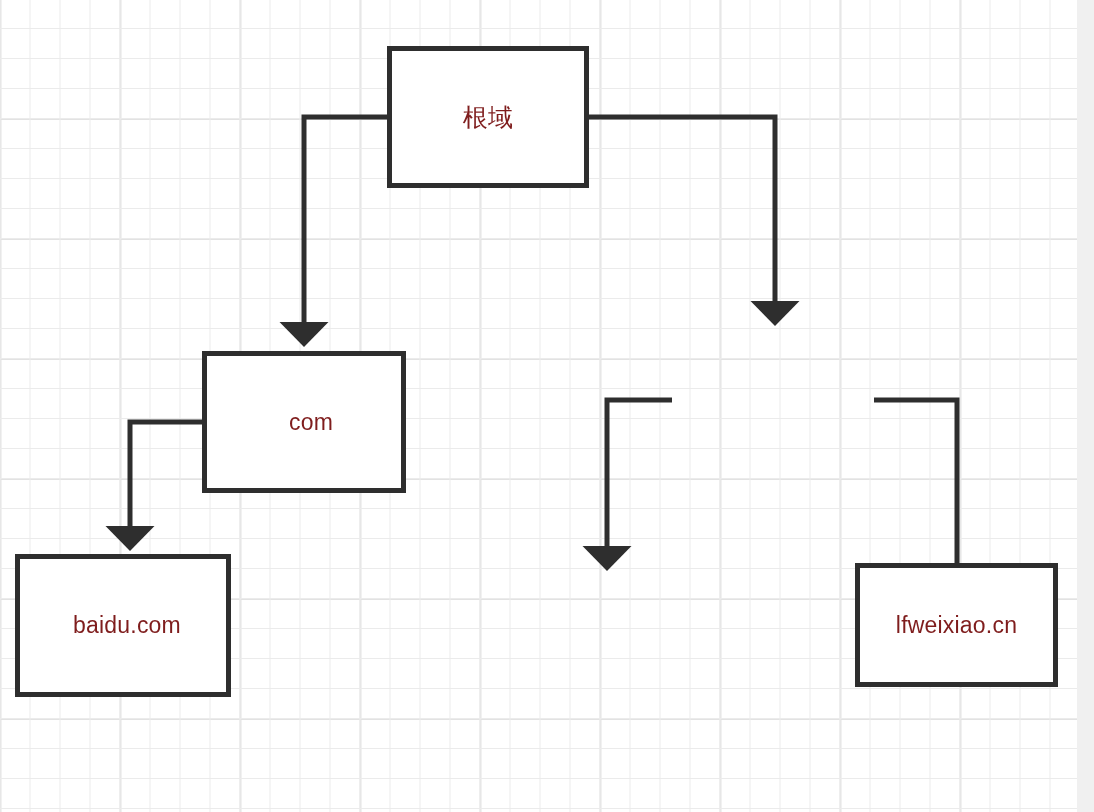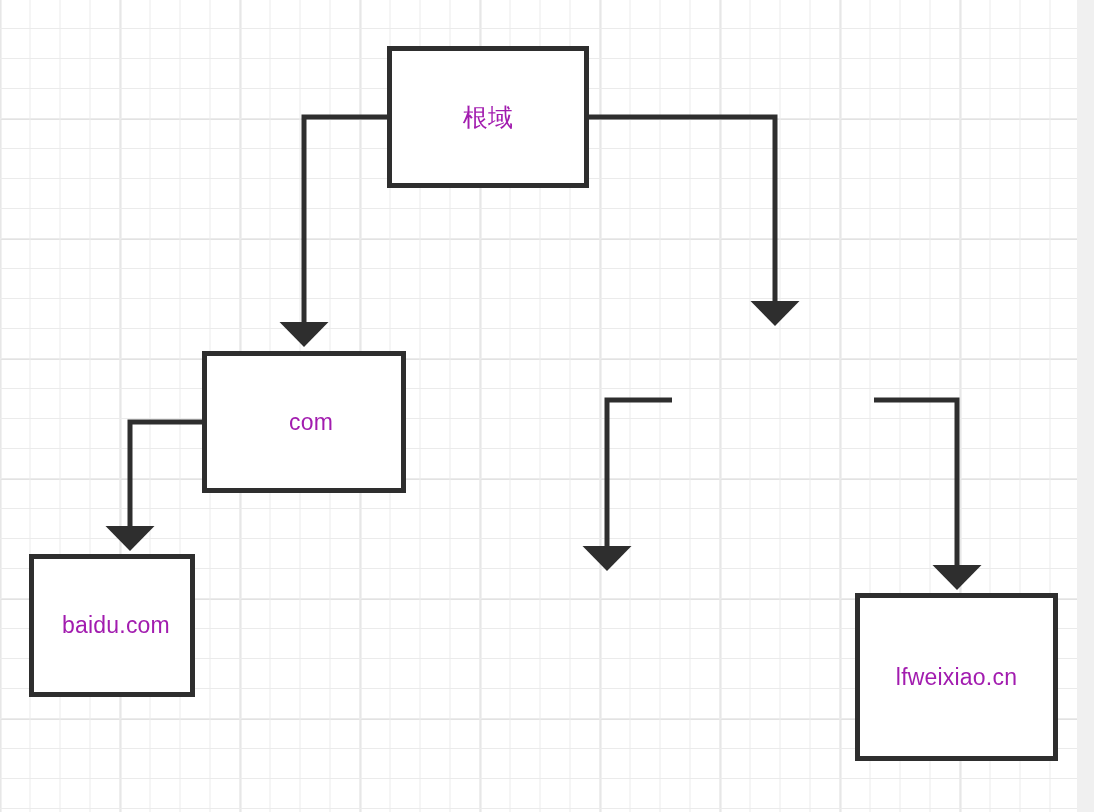--- a/index.html
+++ b/index.html
@@ -60,21 +60,21 @@
     position: absolute;
     box-sizing: border-box;
     background: #ffffff;
     border: 5px solid #2e2e2e;
     display: flex;
     align-items: center;
     justify-content: center;
   }
 
   .node-label {
-    color: #a21caf;
+    color: #7f1d1d;
     font-size: 23px;
     line-height: 1;
     letter-spacing: 0.2px;
     white-space: nowrap;
     user-select: none;
   }
 
   .node-label.cjk {
     font-family: "DejaVu Sans", "Liberation Sans", sans-serif;
     font-size: 25px;
@@ -105,24 +105,24 @@
 
   <div class="node" style="left:387px; top:46px; width:202px; height:142px;">
     <span class="node-label cjk">根域</span>
   </div>
 
   <div class="node" style="left:202px; top:351px; width:204px; height:142px;padding-left:14px;">
     <span class="node-label">com</span>
   </div>
 
 
-  <div class="node" style="left:29px; top:554px; width:166px; height:143px;padding-left:8px;">
+  <div class="node" style="left:15px; top:554px; width:216px; height:143px;padding-left:8px;">
     <span class="node-label">baidu.com</span>
   </div>
 
 
-  <div class="node" style="left:855px; top:593px; width:203px; height:168px;">
+  <div class="node" style="left:855px; top:563px; width:203px; height:124px;">
     <span class="node-label">lfweixiao.cn</span>
   </div>
 
 </div>
 
 <div id="right-gutter"></div>
 
 </body></html>

